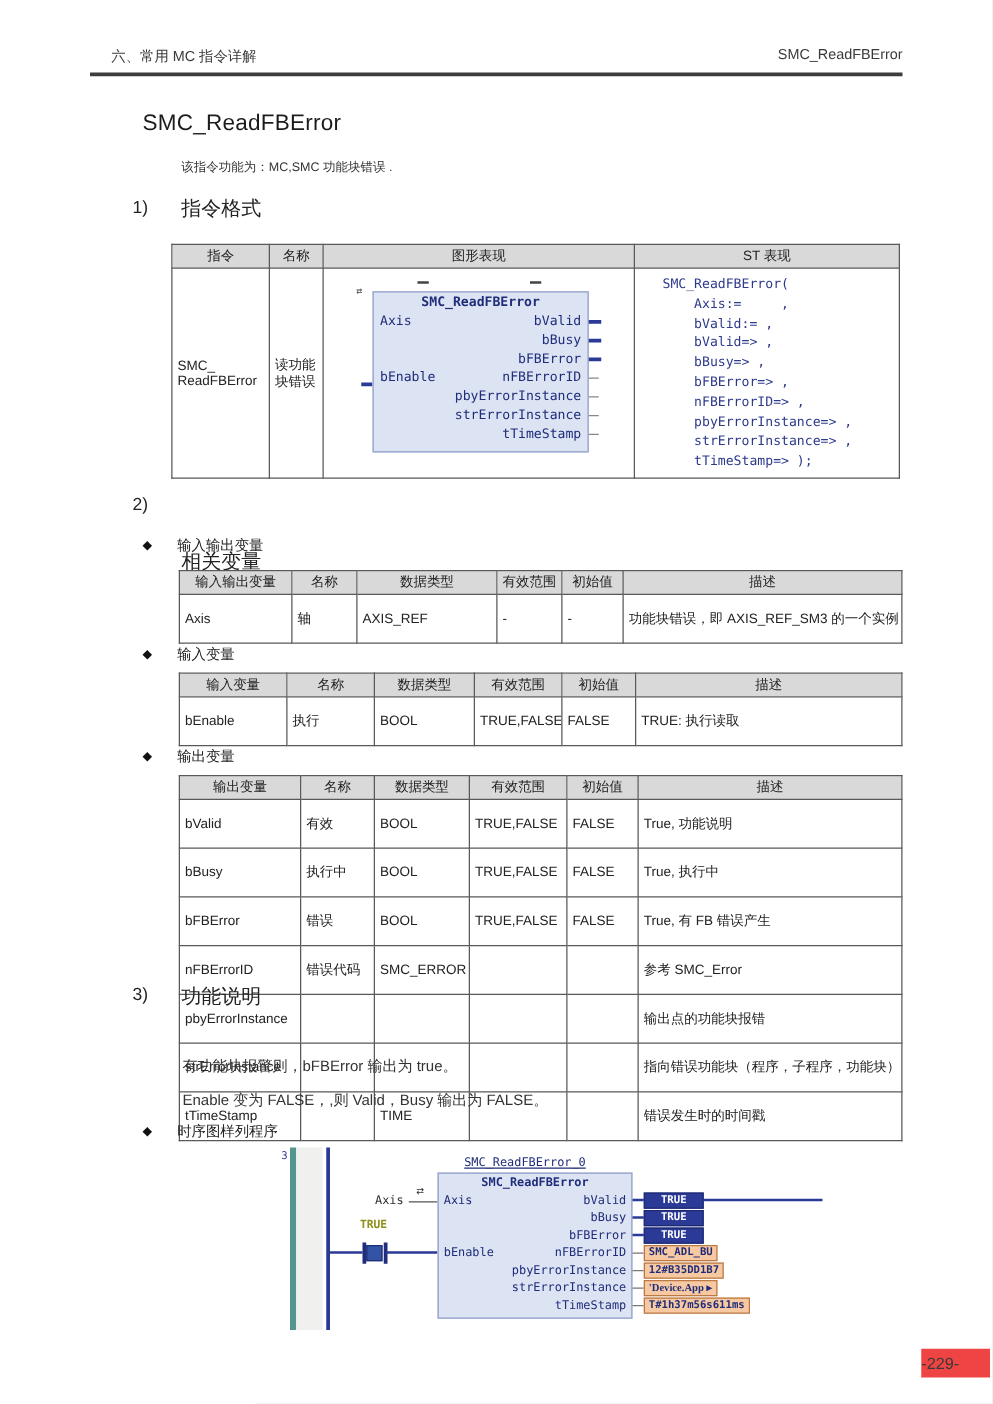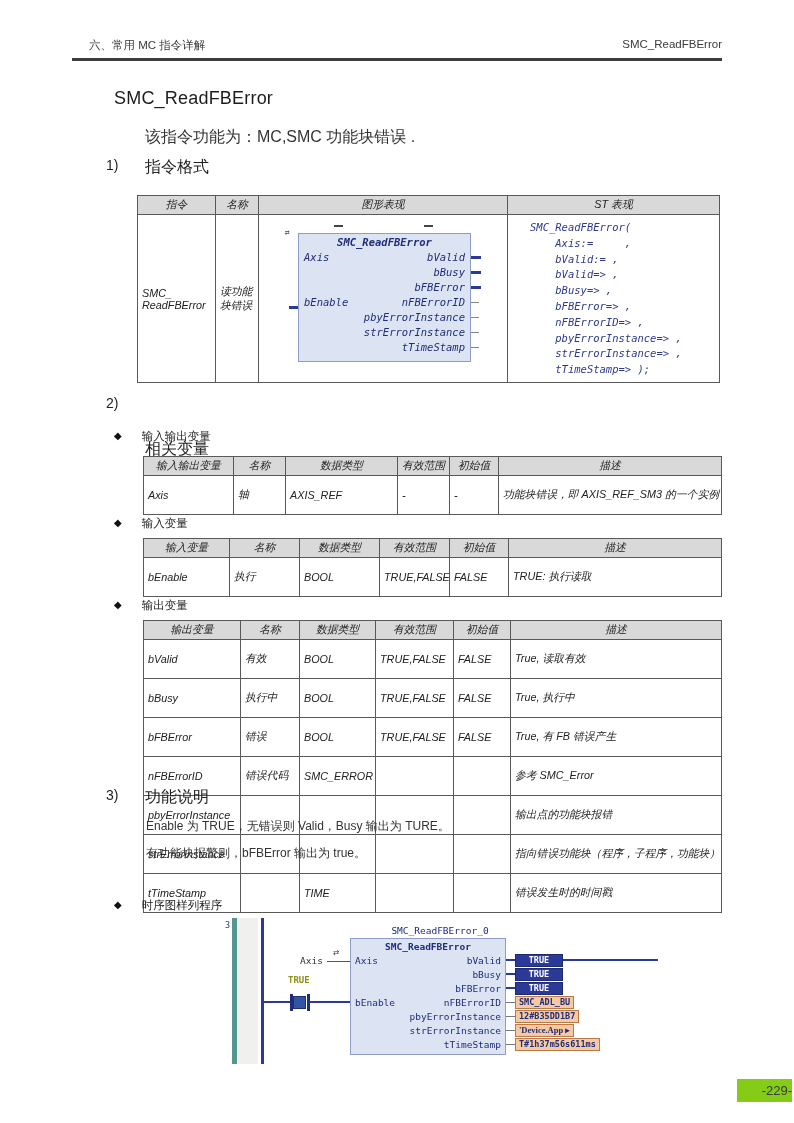--- a/index.html
+++ b/index.html
@@ -10,31 +10,31 @@
     font-family:"Liberation Sans","DejaVu Sans",sans-serif; color:#333;
   }
   .abs { position:absolute; }
 
   
   .hdr-left  { left:72px; top:38px; font-size:11.5px; color:#3a3a3a;margin-left:17px; }
   .hdr-right { right:72px; top:38px; font-size:11.5px; color:#3a3a3a; }
   .hdr-rule  { left:72px; top:58px; width:650px; height:2.5px; background:#3d3d3d; }
 
   .doc-title { left:114px; top:88px; font-size:18px; color:#1c1c1c; letter-spacing:.2px; }
-  .doc-desc  { left:145px; top:127px; font-size:16px; color:#333; }
+  .doc-desc  { left:145px; top:127px; font-size:10px; color:#333; }
 
   .sec-num   { font-size:14px; color:#222; }
   .sec-label { font-size:16px; color:#222; }
 
   .bullet-line { font-size:11.5px; color:#222; }
   .diamond { display:inline-block; font-size:10px; color:#111; margin-right:20px; vertical-align:1px; }
 
   
   table.doc { border-collapse:collapse; table-layout:fixed; border:1.5px solid #404040;
-              font-size:10.8px; color:#222;font-style:italic; }
+              font-size:10.8px; color:#222; }
   table.doc th { background:#d9d9d9; border:1px solid #595959; font-weight:normal;
                  text-align:center; height:19px; padding:0 2px; white-space:nowrap; overflow:hidden; }
   table.doc td { border:1px solid #595959; height:18.5px; padding:12px 4px;
                  text-align:left; white-space:nowrap; overflow:hidden; }
 
   
   .t-format { left:137px; top:195px; width:582px; }
   .t-format th { height:16px; }
   .t-format td { height:167px; vertical-align:middle; }
   .t-format td.cell-graph, .t-format td.cell-st { vertical-align:top; padding:0; }
@@ -65,21 +65,21 @@
   .note { left:146px; font-size:12px; color:#333; }
 
   
   .ladder { left:222px; top:918px; width:440px; height:146px; }
   .lad-mono { font-family:"DejaVu Sans Mono","Liberation Mono",monospace; color:#1f2d7a; }
   .net-num { left:3px; top:2px; font-size:8.5px; color:#2b3a96;
              font-family:"DejaVu Sans Mono","Liberation Mono",monospace; }
   .teal-bar { left:10px; top:0; width:5px; height:146px; background:#55958f; }
   .gray-col { left:15px; top:0; width:21px; height:146px; background:#f0f0ee; }
   .rail     { left:39px; top:0; width:3px; height:146px; background:#2b3a96; }
-  .lad-instance { left:140px; top:7px; width:156px; text-align:center; font-size:9.5px; }
+  .lad-instance { left:120px; top:7px; width:156px; text-align:center; font-size:9.5px;text-decoration:underline; }
   .lad-block { left:128px; top:20px; width:156px; height:117px;
                background:#dce3f3; border:1px solid #8e9cc6; }
   .lad-title { text-align:center; font-size:9.5px; font-weight:bold; line-height:15px; }
   .lad-row { display:flex; justify-content:space-between; line-height:14px; font-size:9.5px; padding:0 4px; }
   .axis-ext  { left:78px; top:37px; font-size:9.5px; color:#333;
                font-family:"DejaVu Sans Mono","Liberation Mono",monospace; }
   .axis-wire { left:105px; top:43px; width:23px; height:0; border-top:1.5px solid #555; }
   .inout-mark { left:111px; top:30px; font-size:7.5px; color:#333; }
   .true-label { left:66px; top:57px; font-size:9px; font-weight:bold; color:#8f8f1a;
                 font-family:"DejaVu Sans Mono","Liberation Mono",monospace; }
@@ -89,22 +89,22 @@
   .badge-true { position:absolute; left:293px; width:48px; height:13px; background:#2b3a96;
                 border:1px solid #1e2a70; color:#fff; font-size:8.5px; font-weight:bold;
                 text-align:center; line-height:11px;
                 font-family:"DejaVu Sans Mono","Liberation Mono",monospace; }
   .badge-val { position:absolute; left:293px; height:13px; background:#f7c9a2;
                border:1px solid #bb7a45; color:#1f2d7a; font-size:8.5px; font-weight:bold;
                padding:0 3px; line-height:11px;
                font-family:"DejaVu Sans Mono","Liberation Mono",monospace; }
 
   
-  .footer-badge { left:737px; top:1079px; width:55px; height:23px; background:#84cc16;
-                  text-align:right; line-height:23px; font-size:13px; color:#3a3a3a; }
+  .footer-badge { left:737px; top:1079px; width:55px; height:23px; background:#ef4444;
+                  text-align:left; line-height:23px; font-size:13px; color:#3a3a3a; }
 </style>
 </head>
 <body>
 
 <div class="page">
 
   <div class="abs hdr-left">六、常用 MC 指令详解</div>
   <div class="abs hdr-right">SMC_ReadFBError</div>
   <div class="abs hdr-rule"></div>
 
@@ -302,21 +302,21 @@
         <th>描述</th>
       </tr>
     </thead>
     <tbody>
         <tr>
           <td>bValid</td>
           <td>有效</td>
           <td>BOOL</td>
           <td>TRUE,FALSE</td>
           <td>FALSE</td>
-          <td>True, 读取有效</td>
+          <td>True, 功能说明</td>
         </tr>
         <tr>
           <td>bBusy</td>
           <td>执行中</td>
           <td>BOOL</td>
           <td>TRUE,FALSE</td>
           <td>FALSE</td>
           <td>True, 执行中</td>
         </tr>
         <tr>
@@ -358,22 +358,22 @@
           <td></td>
           <td></td>
           <td>错误发生时的时间戳</td>
         </tr>
       </tbody>
   </table>
 
   <div class="abs sec-num" style="left:106px; top:787px;">3)</div>
   <div class="abs sec-label" style="left:145px; top:787px;">功能说明</div>
 
-  <div class="abs note" style="top:818px;">Enable 为 TRUE，无错误则 Valid，Busy 输出为 TURE。</div>
   <div class="abs note" style="top:845px;">有功能块报警则，bFBError 输出为 true。</div>
+  <div class="abs note" style="top:872px;">Enable 变为 FALSE，,则 Valid，Busy 输出为 FALSE。</div>
 
   <div class="abs bullet-line" style="left:114px; top:898px;">
     <span class="diamond">◆</span><span>时序图样列程序</span>
   </div>
 
   <div class="abs ladder">
     <div class="abs net-num">3</div>
     <div class="abs teal-bar"></div>
     <div class="abs gray-col"></div>
     <div class="abs rail"></div>

